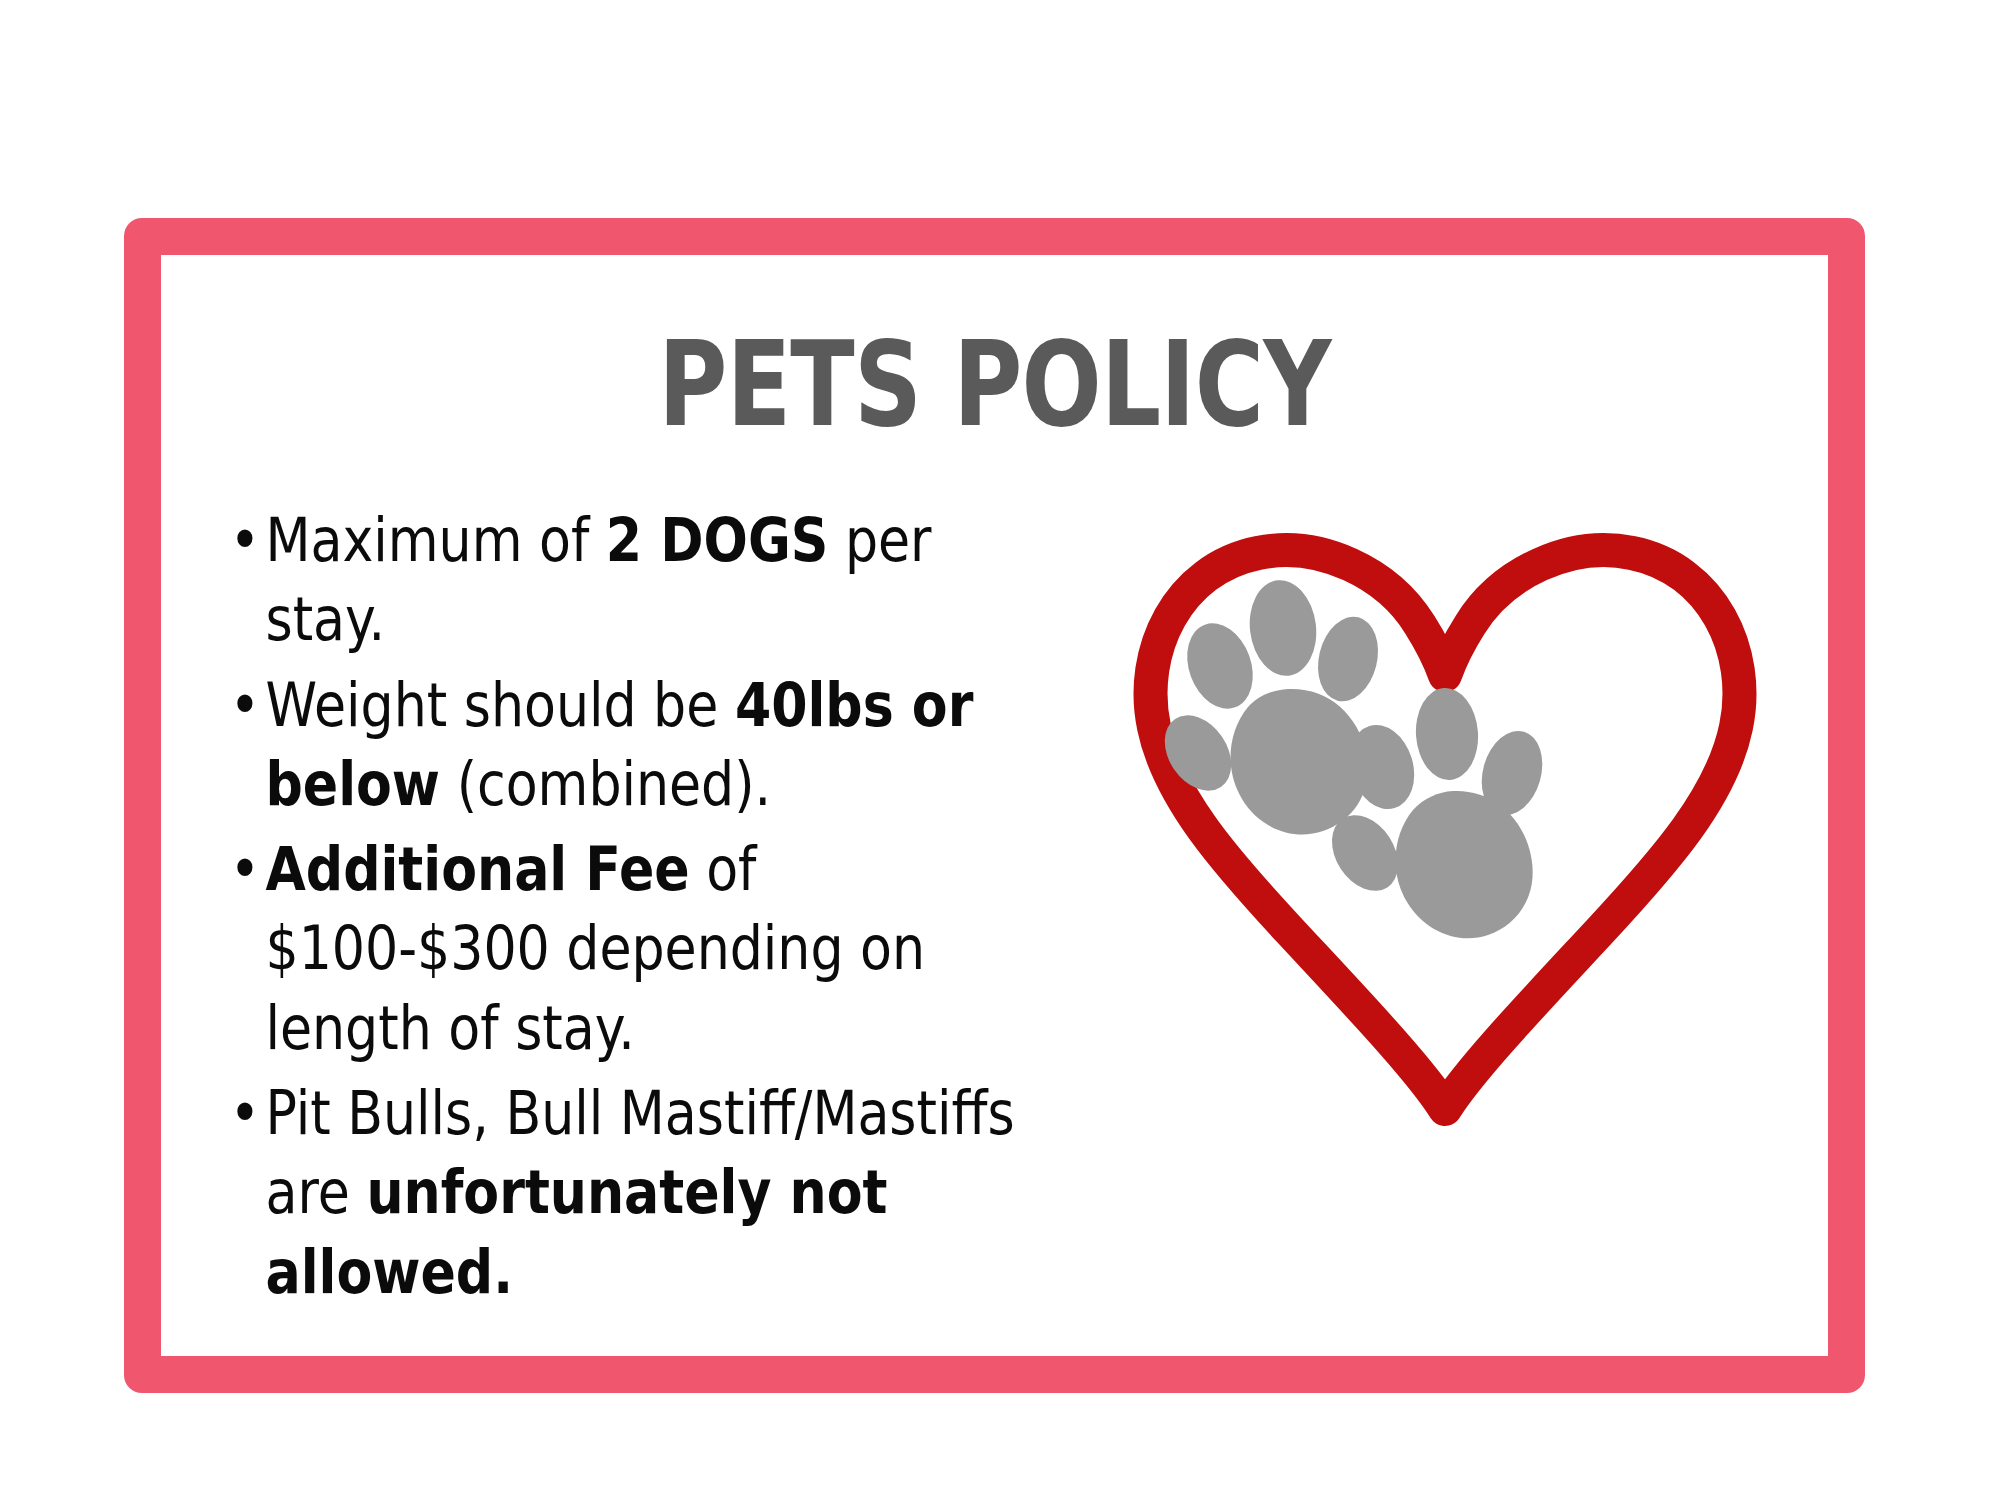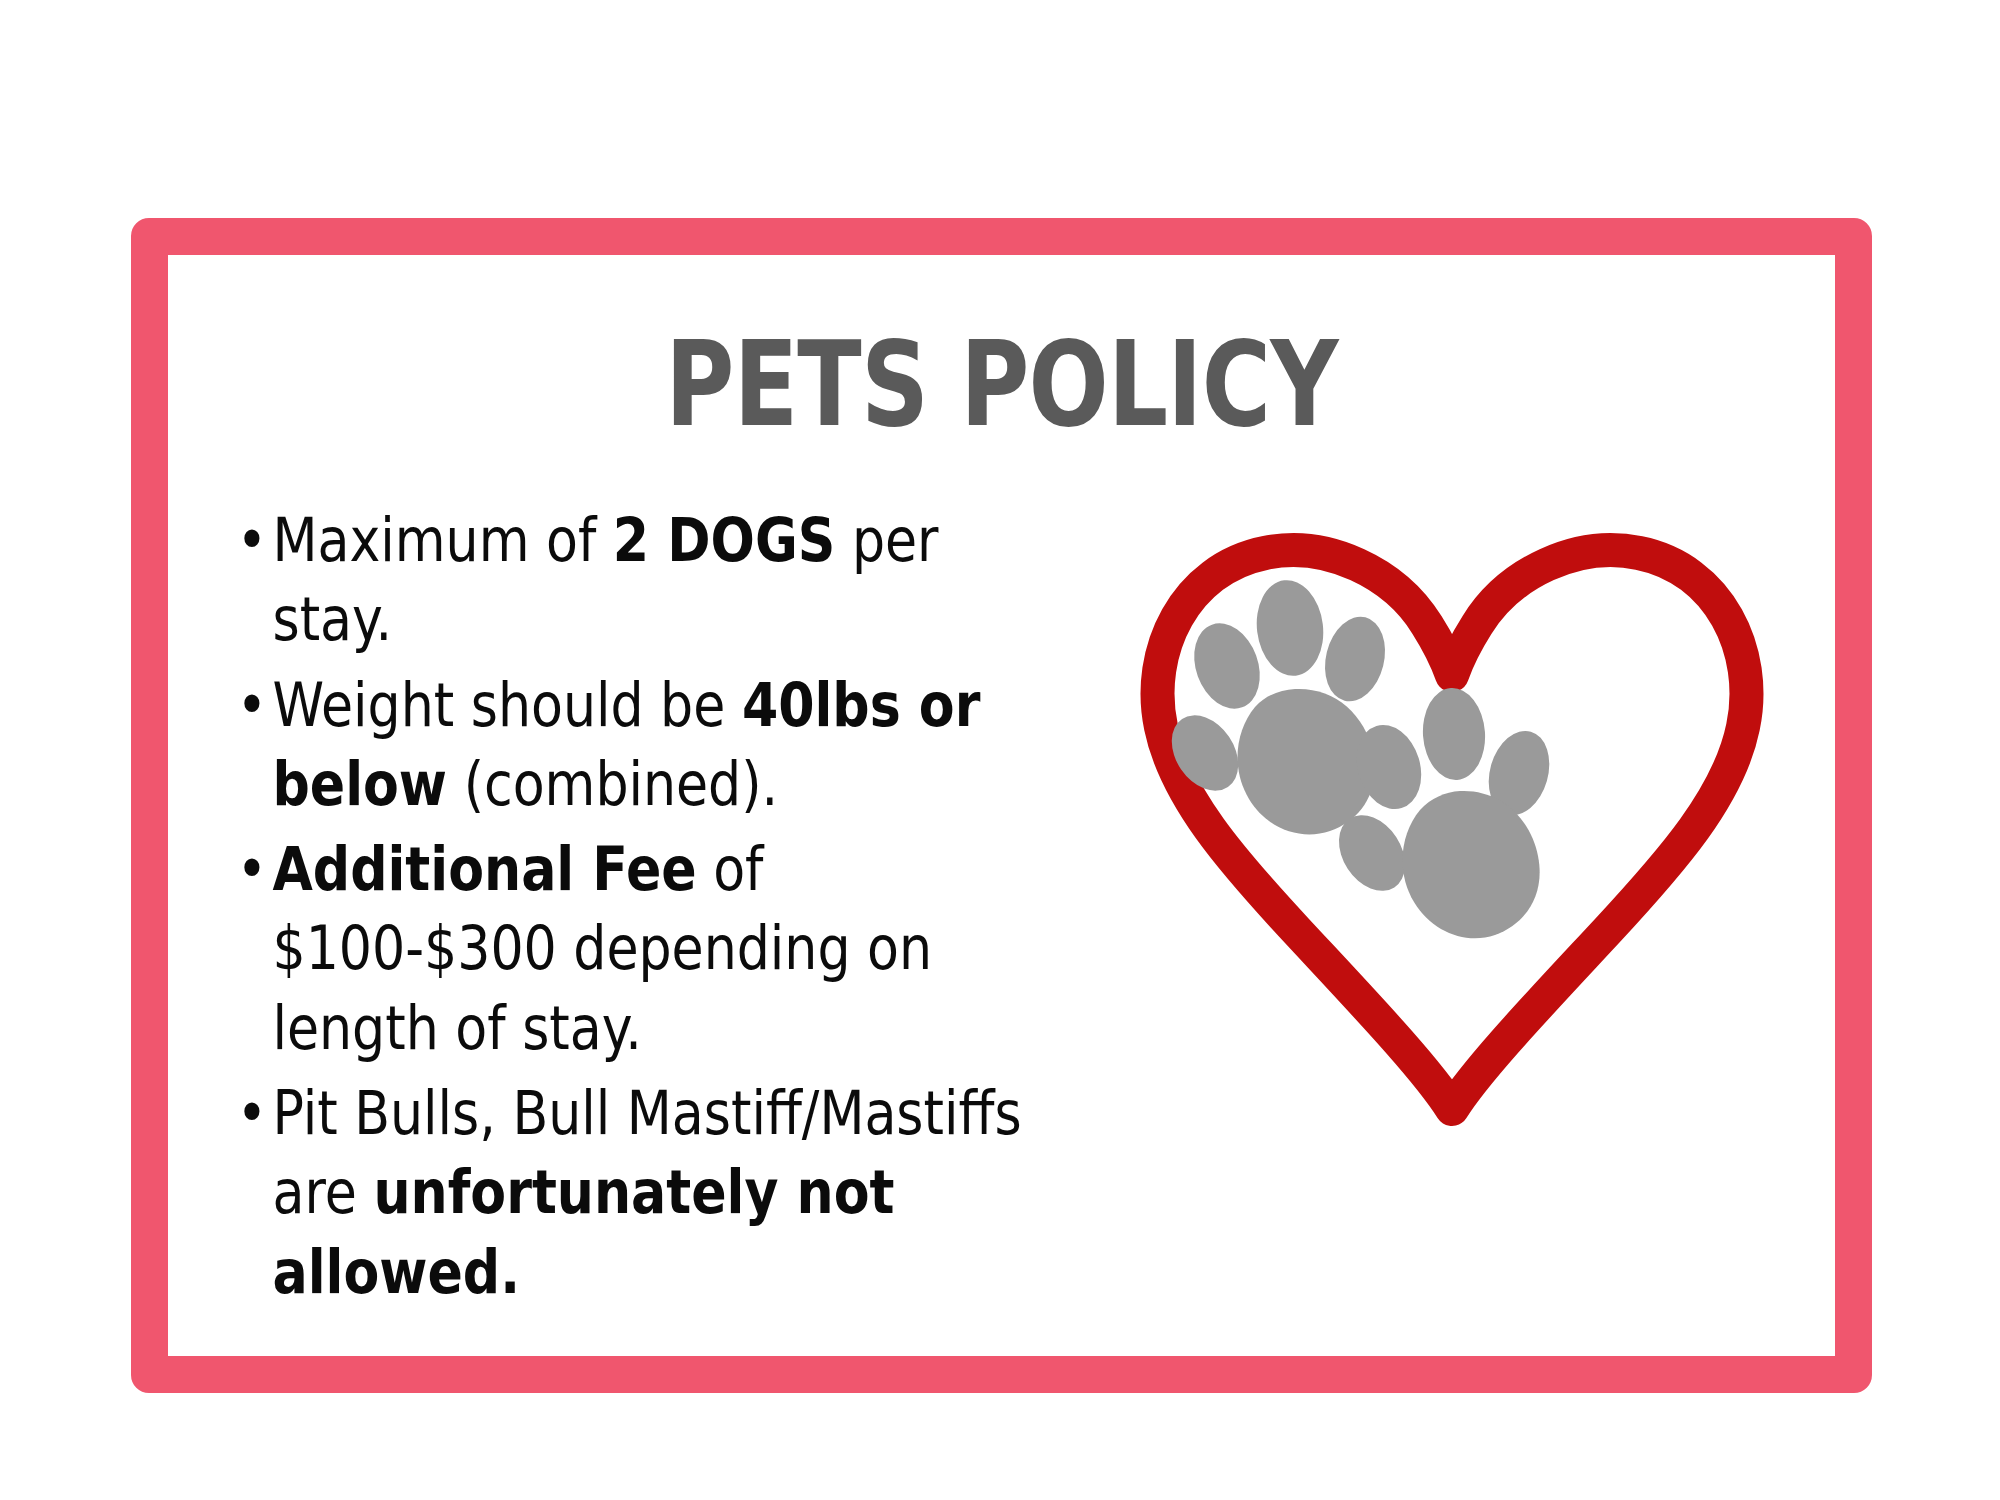--- a/index.html
+++ b/index.html
@@ -17,21 +17,21 @@
   .slide {
     position: relative;
     width: 2000px;
     height: 1500px;
     background: #ffffff;
   }
 
   
   .policy-card {
     position: absolute;
-    left: 131px;
+    left: 124px;
     top: 218px;
     width: 1741px;
     height: 1175px;
     box-sizing: border-box;
     border: 37px solid #F0566E;
     border-radius: 18px;
     background: #ffffff;
   }
 
   .card-inner {

